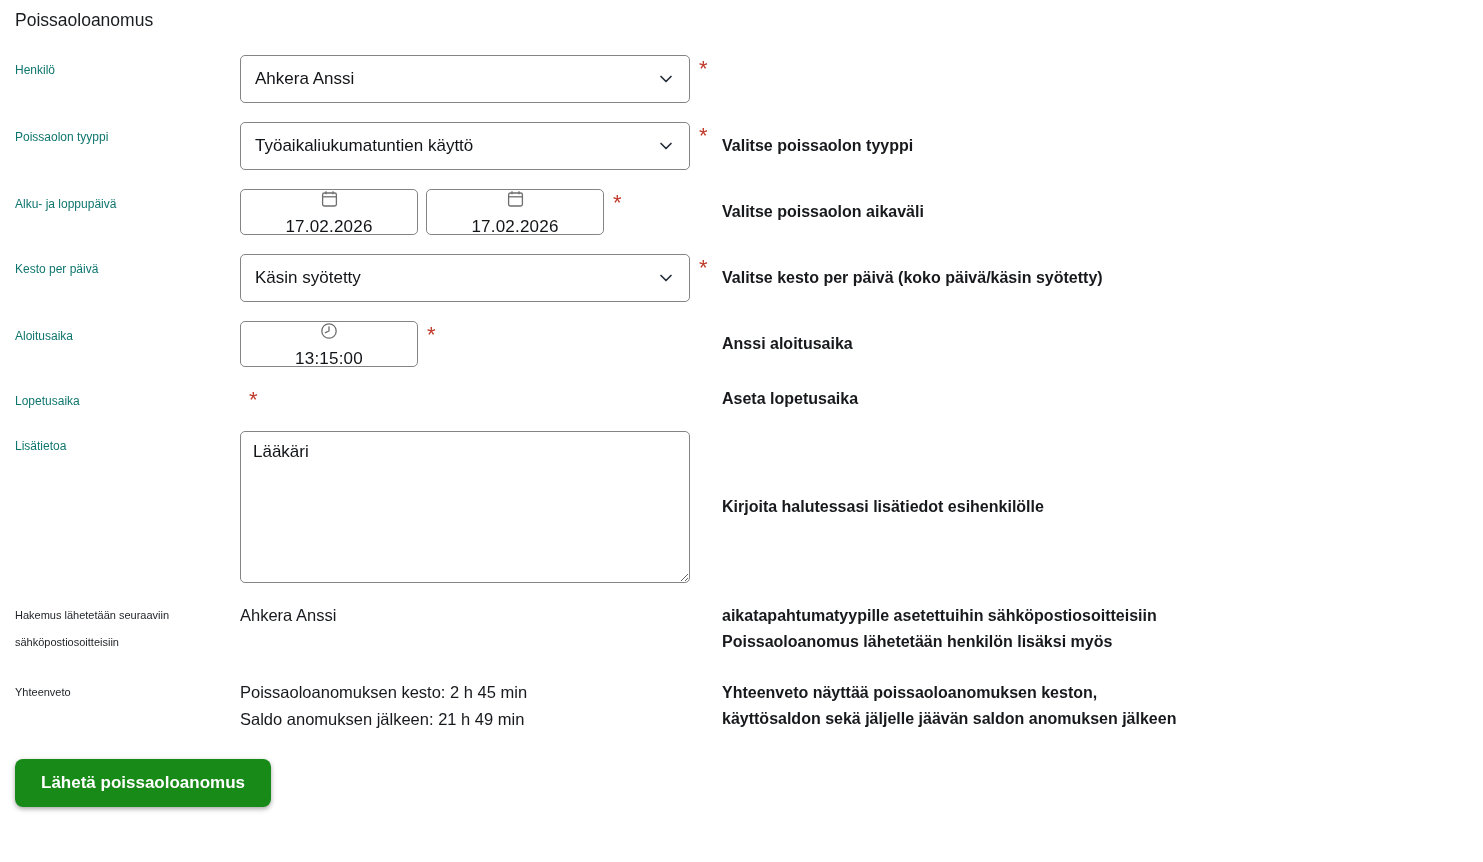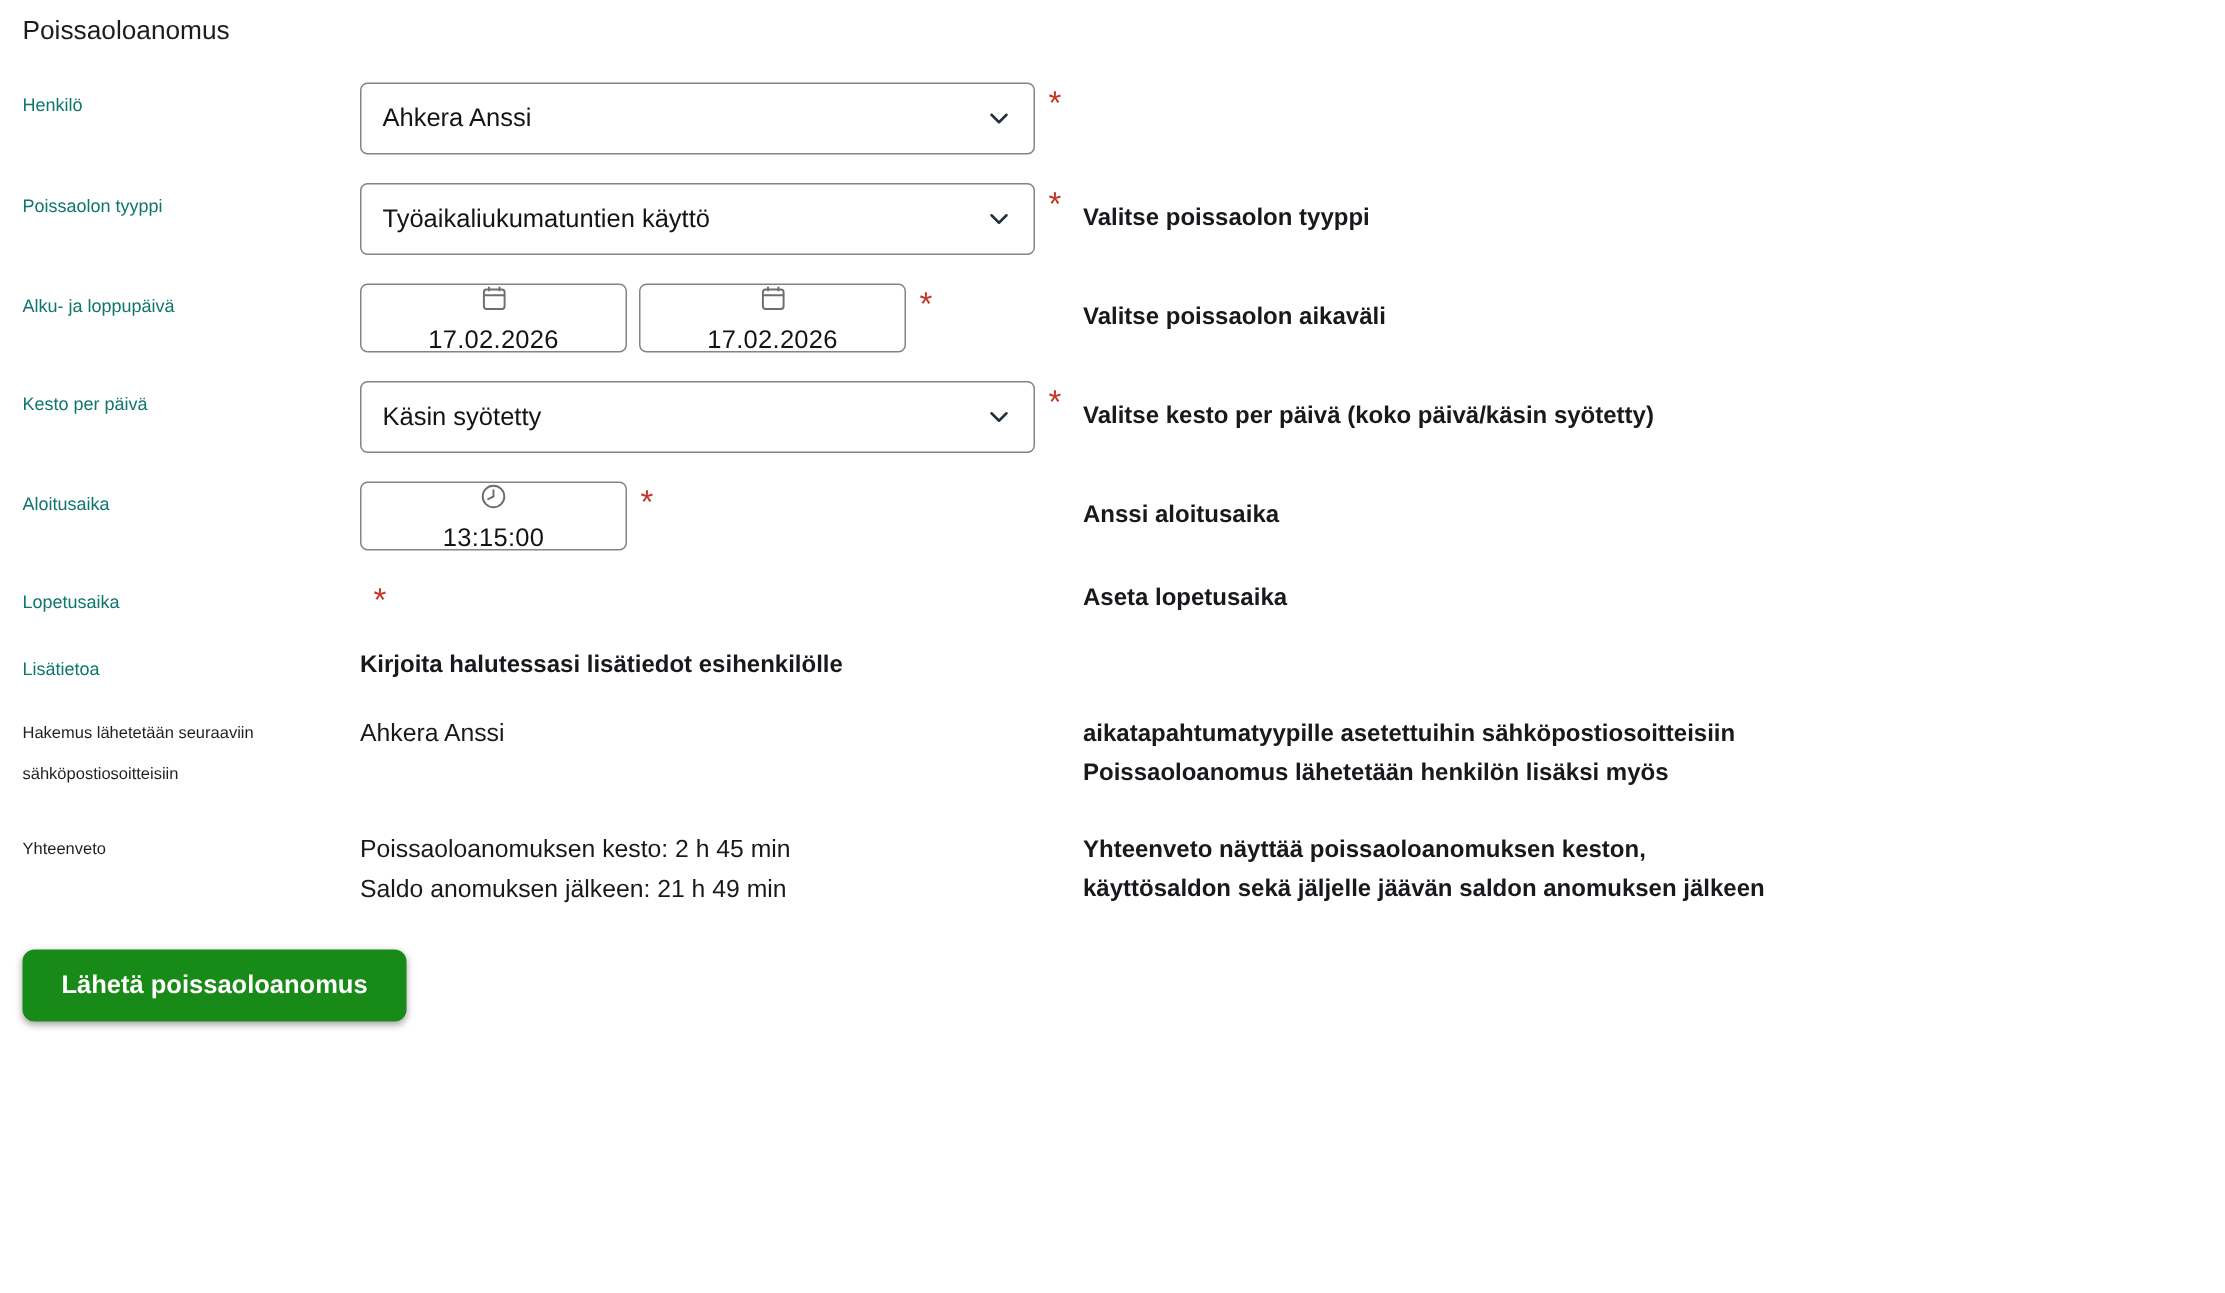--- a/index.html
+++ b/index.html
@@ -180,20 +180,23 @@
   <div class="f-label">Lopetusaika</div>
   <div class="field-cell">
     <span class="req">*</span>
   </div>
   <div class="help">Aseta lopetusaika</div>
 </div>
 
 
 <div class="row">
   <div class="f-label">Lisätietoa</div>
+  <div class="field-cell">
+    <textarea class="notes" style="">Lääkäri</textarea>
+  </div>
   <div class="help">Kirjoita halutessasi lisätiedot esihenkilölle</div>
 </div>
 
 
 <div class="info-row">
   <div class="info-label">Hakemus lähetetään seuraaviin sähköpostiosoitteisiin</div>
   <div class="info-content">
     <div>Ahkera Anssi</div>
   </div>
   <div class="help help-top">

